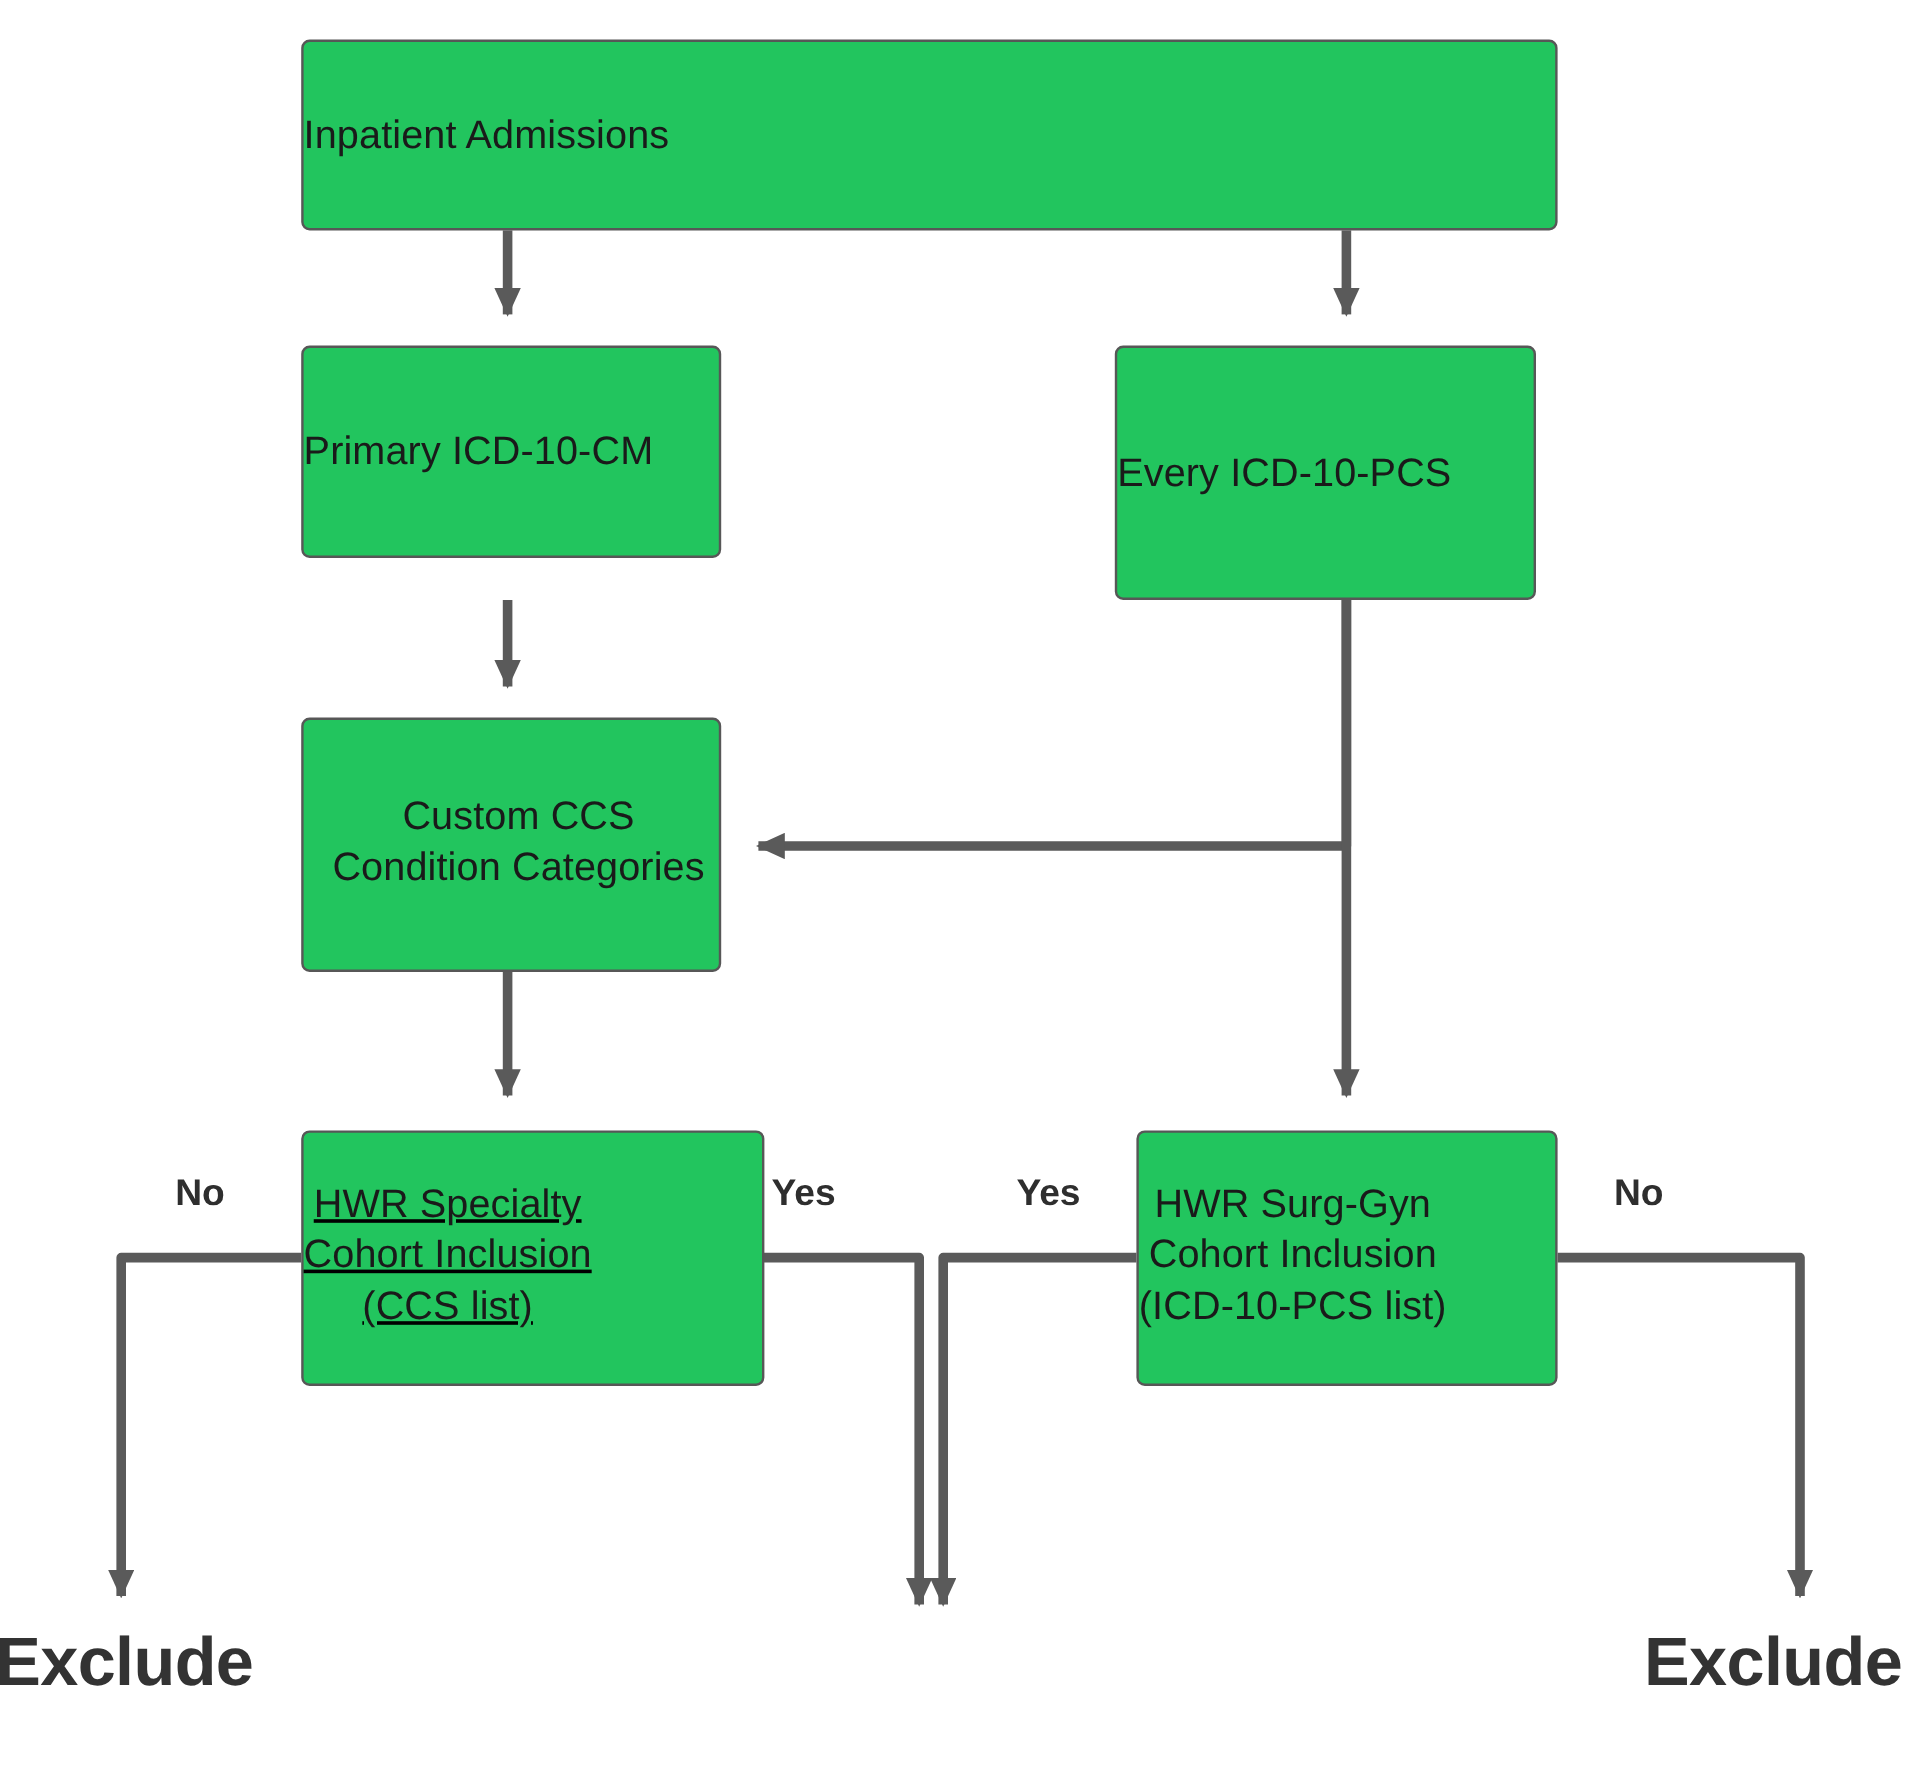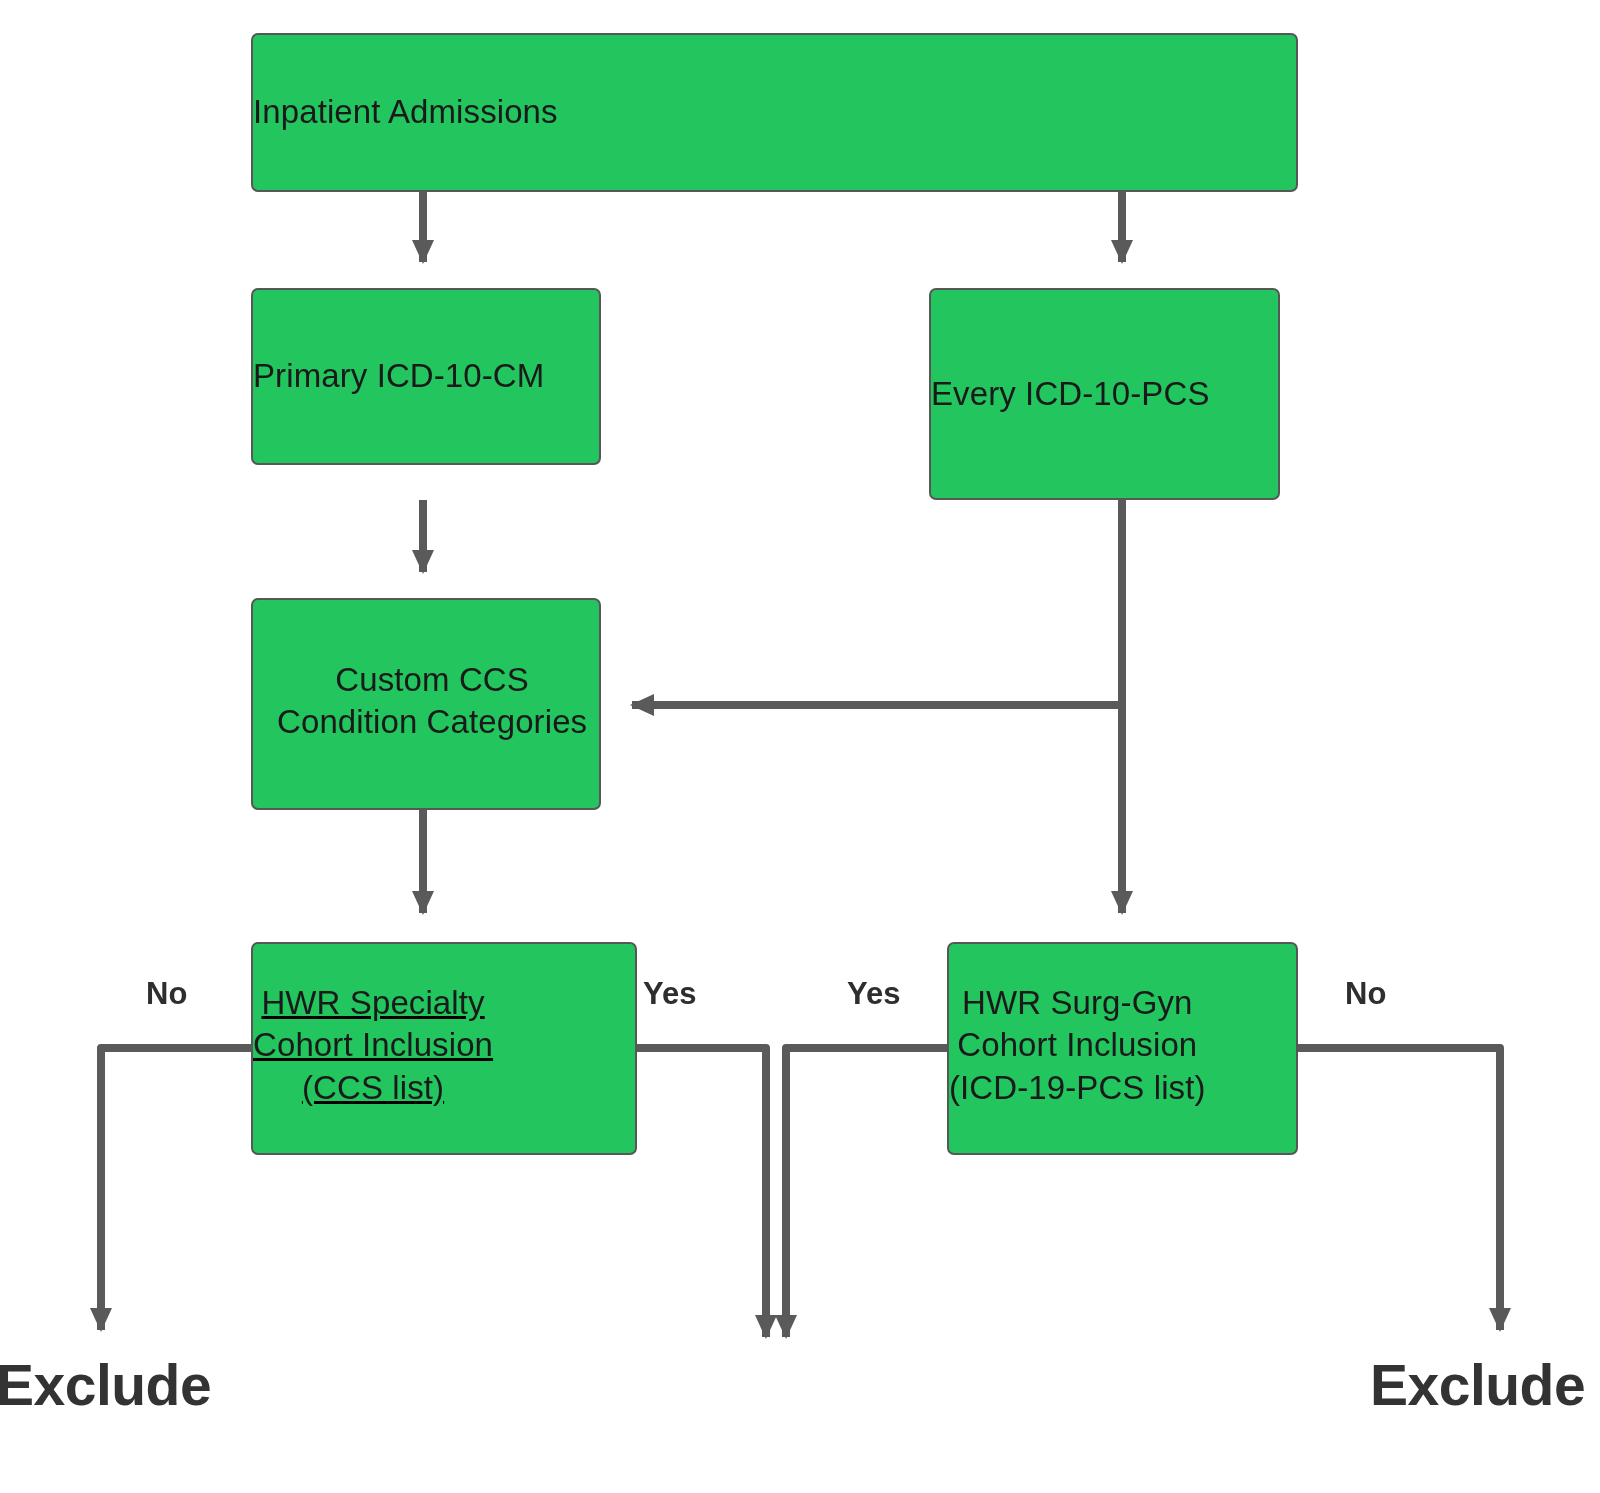--- a/index.html
+++ b/index.html
@@ -123,21 +123,21 @@
 
   <div class="node-box" style="left:251px; top:942px; width:386px; height:213px;text-decoration:underline;">
     <div class="node-label small-top">HWR Specialty
 Cohort Inclusion
 (CCS list)</div>
   </div>
 
   <div class="node-box" style="left:947px; top:942px; width:351px; height:213px;">
     <div class="node-label small-top">HWR Surg-Gyn
 Cohort Inclusion
-(ICD-19-PCS list)</div>
+(ICD-10-PCS list)</div>
   </div>
 
   <div class="edge-label" style="left:146px; top:976px;">No</div>
 
   <div class="edge-label" style="left:643px; top:976px;">Yes</div>
 
   <div class="edge-label" style="left:847px; top:976px;">Yes</div>
 
   <div class="edge-label" style="left:1345px; top:976px;">No</div>
 

